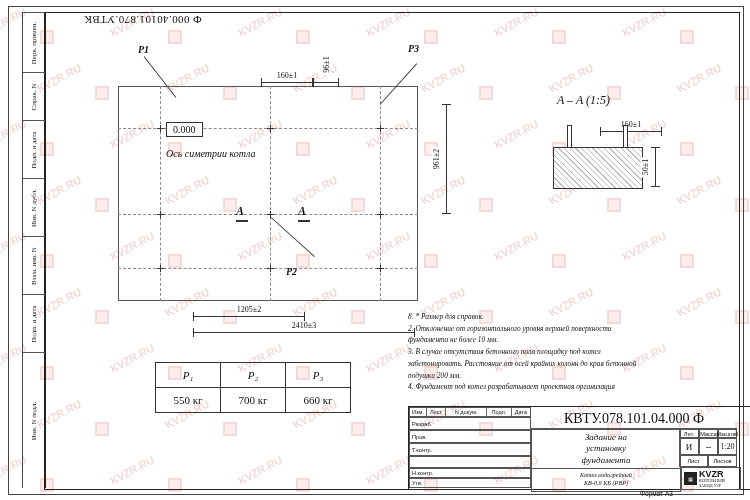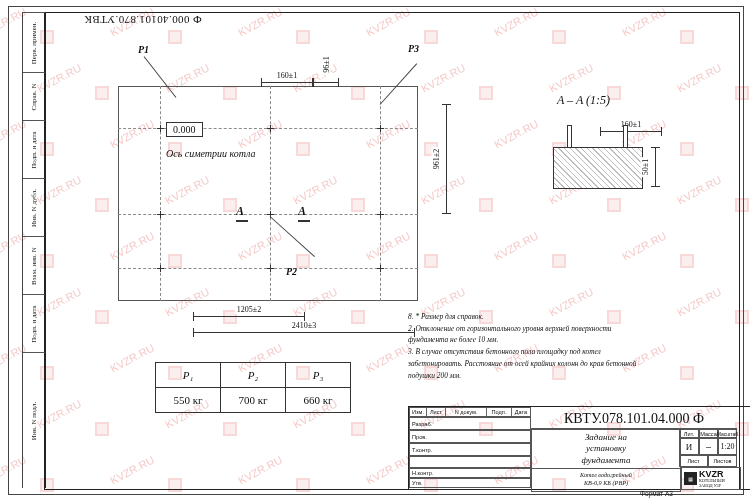--- a/index.html
+++ b/index.html
@@ -363,20 +363,21 @@
     </div>
   </div>
 
   <div class="notes">
     <p>8. * Размер для справок.</p>
     <p>2. Отклонение от горизонтального уровня верхней поверхности</p>
     <p>фундамента не более 10 мм.</p>
     <p>3. В случае отсутствия бетонного пола площадку под котел</p>
     <p>забетонировать. Расстояние от осей крайних колонн до края бетонной</p>
     <p>подушки 200 мм.</p>
+    <p>4. Фундамент под котел разрабатывает проектная организация</p>
   </div>
 
   <table class="ltable">
     <tbody>
         <tr>
       <td class="h">P₁</td>
       <td class="h">P₂</td>
       <td class="h">P₃</td>
     </tr>
     <tr>

